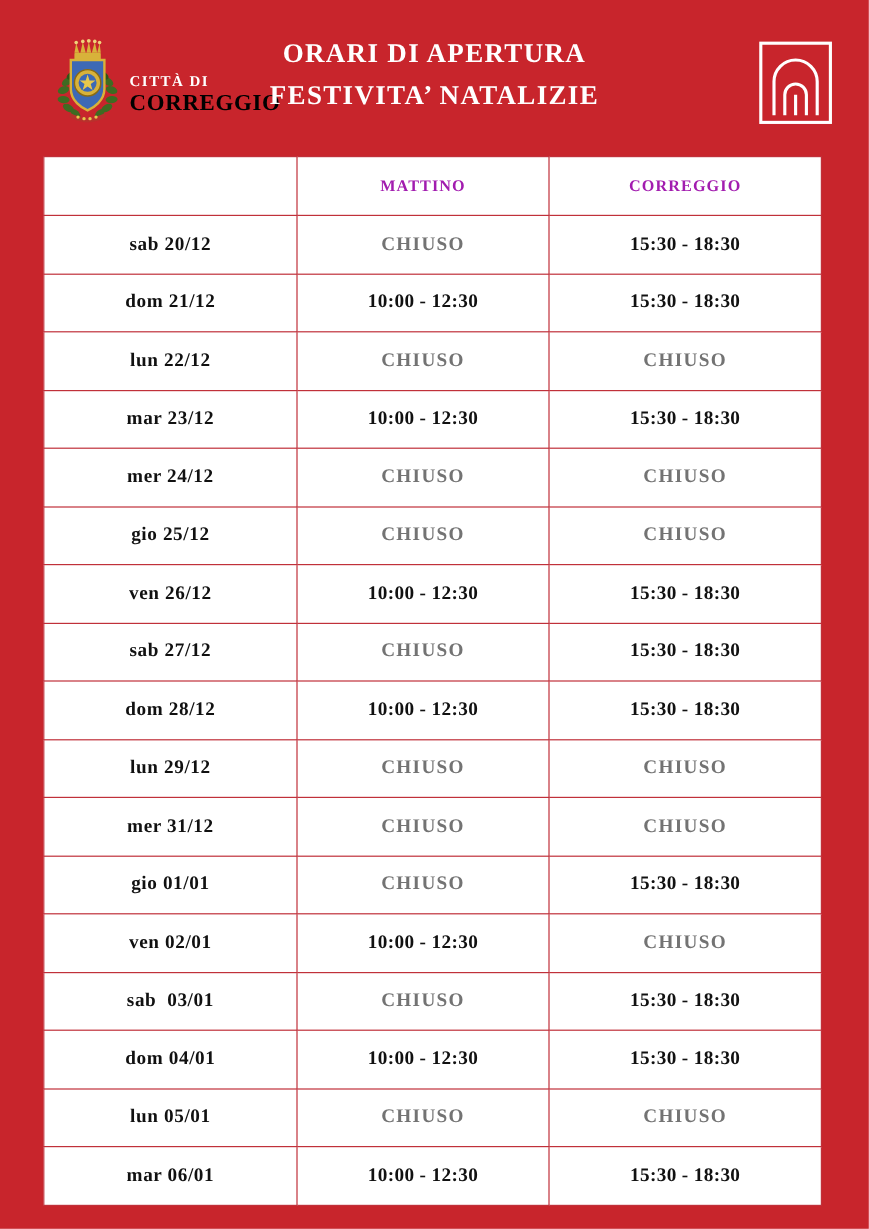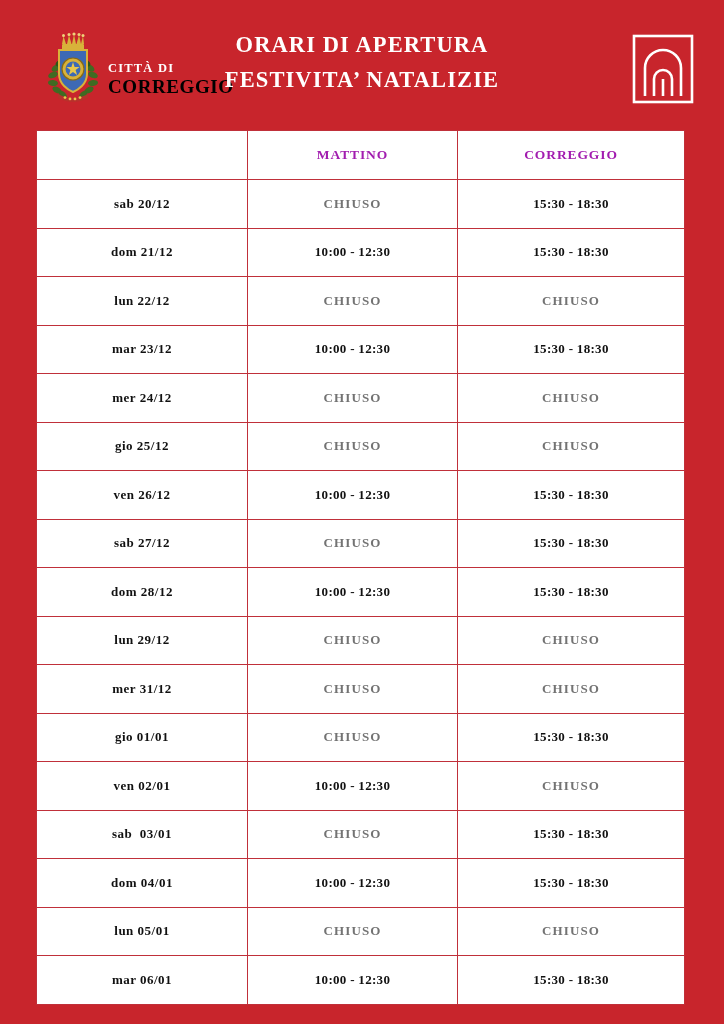--- a/index.html
+++ b/index.html
@@ -116,21 +116,21 @@
     height: 46px;
     font-size: 13.5px;
     font-weight: 700;
     letter-spacing: 0.9px;
     color: #a21caf;
   }
   thead th.blank { }
 
   tbody td {
     height: 45.5px;
-    font-size: 13px;
+    font-size: 16px;
     font-weight: 700;
     color: #111111;
     letter-spacing: 0.3px;
     white-space: pre;
   }
   tbody td.day {
     letter-spacing: 0.5px;
   }
   tbody td.closed {
     color: #737373;

